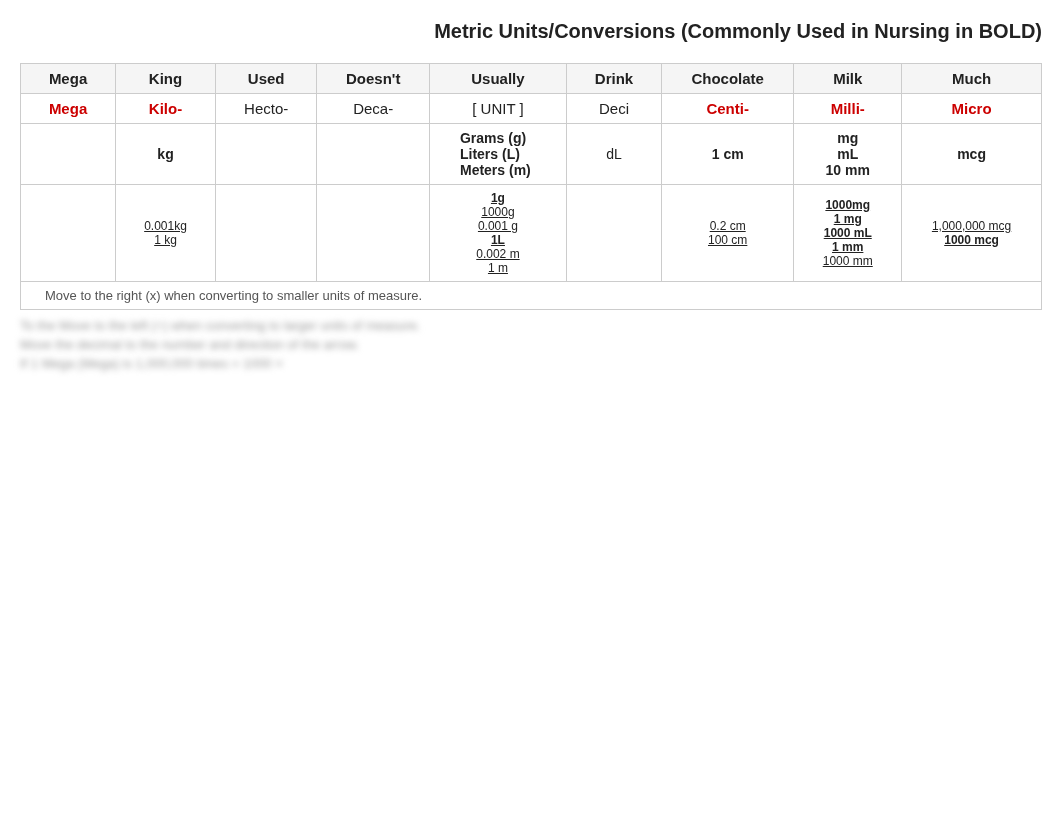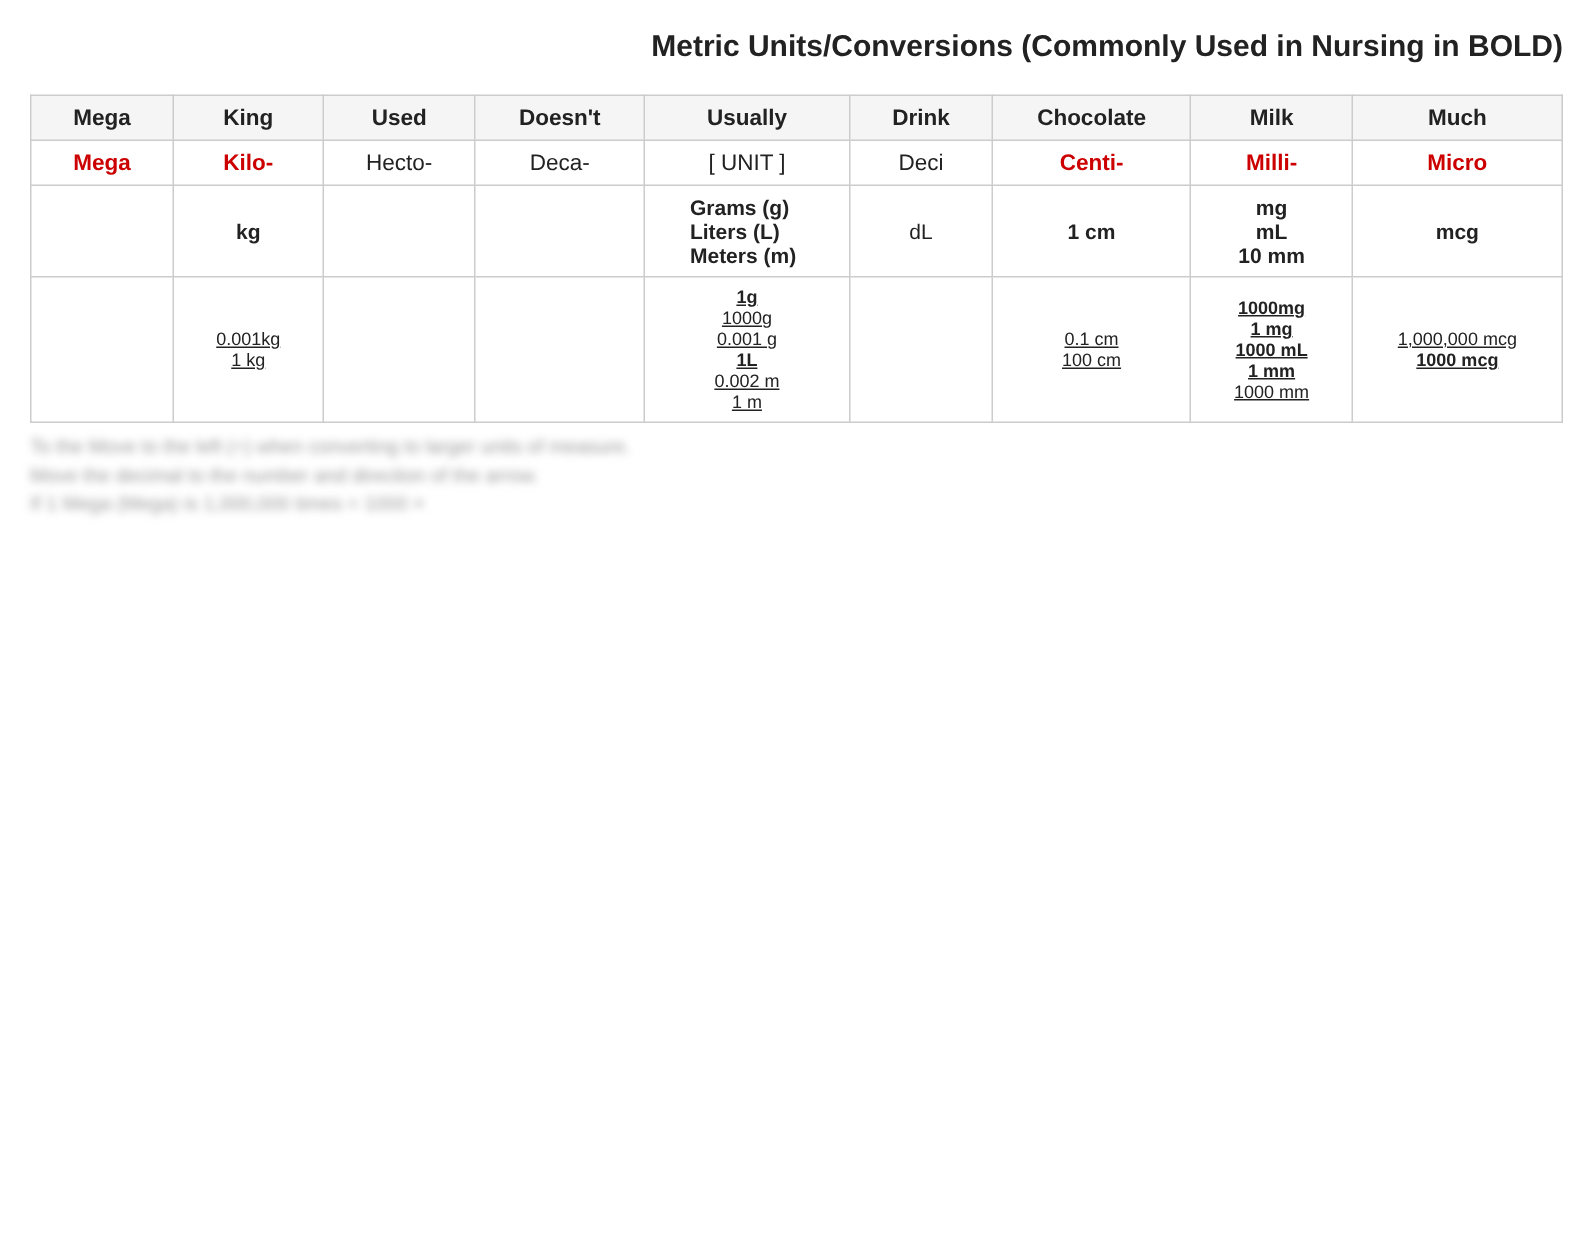--- a/index.html
+++ b/index.html
@@ -137,36 +137,39 @@
     <td>
       <div class="bold">1g</div>
       <div>1000g</div>
       <div>0.001 g</div>
       <div class="bold">1L</div>
       <div>0.002 m</div>
       <div>1 m</div>
     </td>
     <td></td>
     <td>
-      <div>0.1 cm</div>
+      <div>0.2 cm</div>
       <div>100 cm</div>
     </td>
     <td>
       <div class="bold">1000mg</div>
       <div class="bold">1 mg</div>
       <div class="bold">1000 mL</div>
       <div class="bold">1 mm</div>
       <div>1000 mm</div>
     </td>
     <td>
       <div>1,000,000 mcg</div>
       <div class="bold">1000 mcg</div>
     </td>
   </tr>
 
+  <tr class="note-row">
+    <td colspan="9">Move to the right (x) when converting to smaller units of measure.</td>
+  </tr>
 </tbody>
   </table>
 
 <div class="footer-section">
   <div class="footer-line blurred">To the Move to the left (÷) when converting to larger units of measure.</div>
   <div class="footer-line blurred">Move the decimal to the number and direction of the arrow.</div>
   <div class="footer-line blurred">If 1 Mega (Mega) is 1,000,000 times = 1000 ×</div>
 </div>
 
 </body></html>

